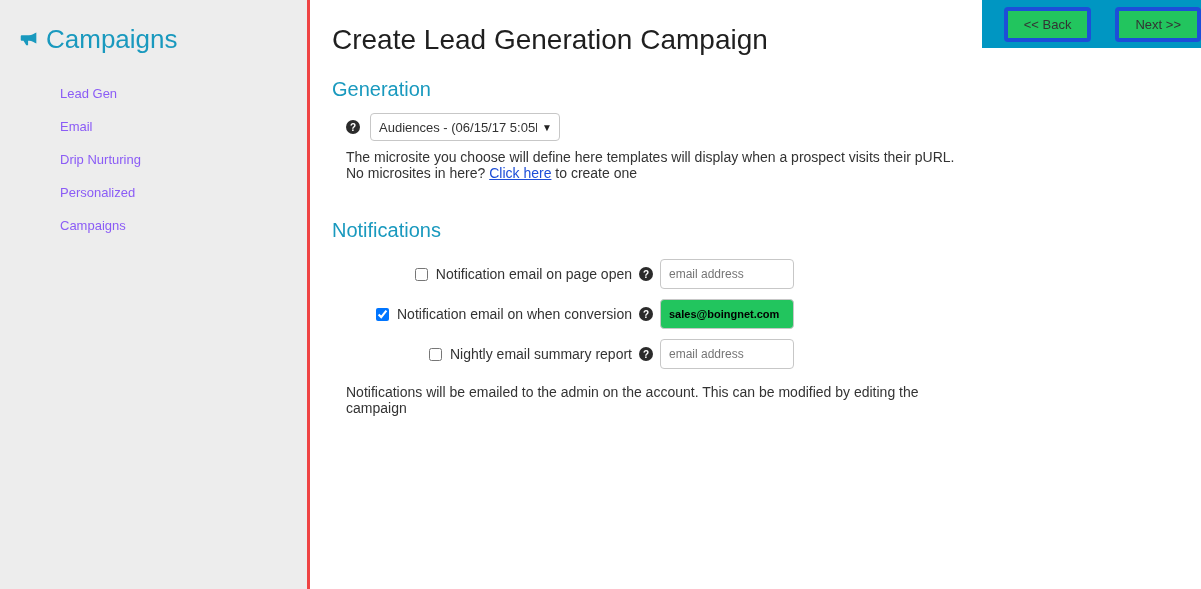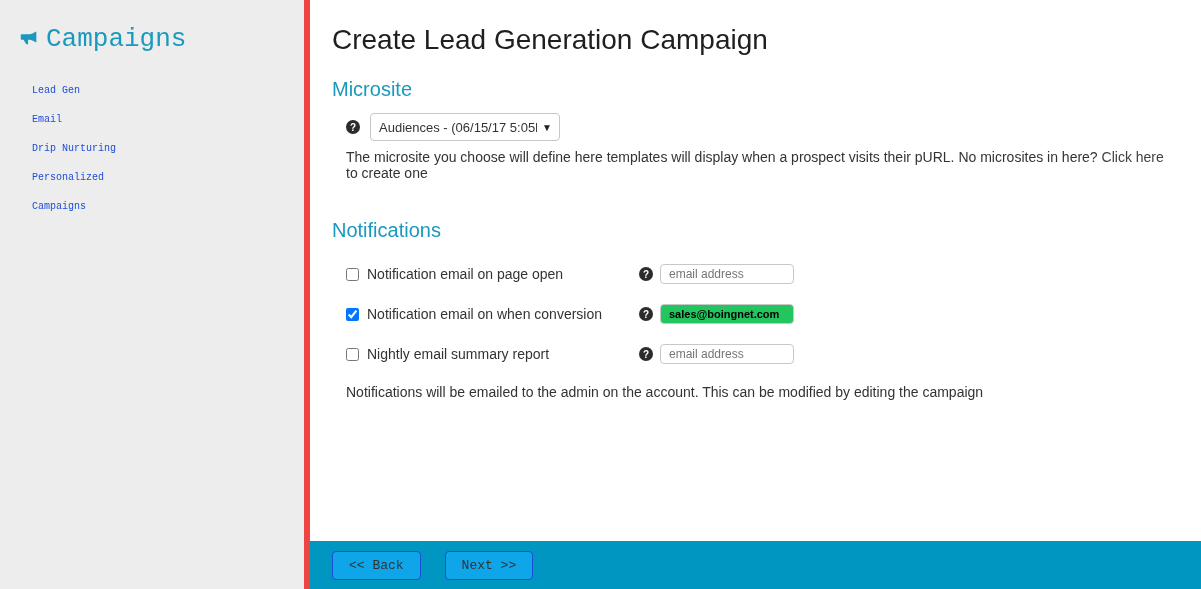--- a/index.html
+++ b/index.html
@@ -10,50 +10,50 @@
       display: flex;
       width: 1201px;
       height: 589px;
       overflow: hidden;
       background: #fff;
     }
     
     .sidebar {
       width: 310px;
       background: #ededed;
-      border-right: 6px solid #ef4444;
+      border-right: 3px solid #ef4444;
       padding: 24px 16px 24px 18px;
-      font-family: Liberation Mono, monospace;
     }
     .sidebar-title-row {
       display: flex;
       align-items: center;
       gap: 6px;
       margin-bottom: 22px;
     }
     .sidebar-title {
       font-size: 26px;
       font-weight: 400;
       color: #1999be;
     }
     .sidebar-nav {
       list-style: none;
       padding-left: 14px;
     }
     .sidebar-nav li {
       padding: 9px 0;
-      font-size: 10px;
-      color: #1d4ed8;
-      cursor: pointer;
+      font-size: 13px;
+      color: #8b5cf6;
+      cursor: pointer;
+      margin-left: 28px;
     }
     
     .main {
       flex: 1;
       display: flex;
-      flex-direction: column;
+      flex-direction: row;
       position: relative;
     }
     .content {
       flex: 1;
       padding: 24px 22px 0 22px;
       overflow: auto;
     }
     .page-title {
       font-size: 28px;
       font-weight: 400;
@@ -104,42 +104,44 @@
       right: 7px;
       font-size: 10px;
       color: #222;
     }
     .microsite-note {
       margin: 8px 0 0 14px;
       font-size: 14px;
       color: #333;
     }
     .microsite-note .clickhere {
-      color: #404040;
+      color: #1d4ed8;
+      text-decoration: underline;
       cursor: pointer;
     }
     .notif-section-title { margin-top: 38px; }
     .notif-rows { margin-left: 14px; margin-top: 10px; }
     .notif-row {
       display: flex;
       align-items: center;
       min-height: 40px;
     }
     .notif-left {
       display: flex;
       align-items: center;
       gap: 8px;
       width: 286px;
+      justify-content: flex-end;
     }
     .notif-left label { font-size: 14px; color: #333; }
     .notif-help { width: 28px; display: flex; justify-content: center; }
     .notif-input input {
       border: 1px solid #c7c7c7;
       border-radius: 4px;
-      height: 20px;
+      height: 30px;
       width: 134px;
       padding: 0 8px;
       font-size: 12px;
       color: #666;
     }
     .notif-input input.highlight {
       background: #22c55e;
       color: #000;
       font-weight: bold;
       font-size: 11px;
@@ -152,28 +154,27 @@
     
     .footer-bar {
       height: 48px;
       background: #0096c2;
       display: flex;
       align-items: center;
       padding-left: 22px;
       gap: 24px;
     }
     .footer-btn {
-      background: #0ea5e9;
-      border: 1px solid #1d4ed8;
+      background: #22c55e;
+      border: 4px solid #1d4ed8;
       border-radius: 4px;
       padding: 6px 16px;
       font-size: 13px;
       color: #333;
       cursor: pointer;
-      font-family: Liberation Mono, monospace;
     }
     input[type="checkbox"] {
       cursor: pointer;
     }
   </style>
 </head>
 <body>
 
 <aside class="sidebar">
   <div class="sidebar-title-row">
@@ -191,21 +192,21 @@
     <li>Personalized</li>
     <li>Campaigns</li>
   </ul>
 </aside>
 
 <main class="main">
   <div class="content">
     <h1 class="page-title">Create Lead Generation Campaign</h1>
 
     <section class="section">
-      <h2 class="section-title">Microsite</h2>
+      <h2 class="section-title">Generation</h2>
       <div class="microsite-row">
         <span class="help-icon">?</span>
         <div class="select-wrap">
           <span style="white-space:nowrap; overflow:hidden; text-overflow:clip; max-width:158px;">Audiences - (06/15/17 5:05PM)</span>
           <span class="caret">▼</span>
         </div>
       </div>
       <p class="microsite-note">
         <span>The microsite you choose will define here templates will display when a prospect visits their pURL. No microsites in here? </span><span class="clickhere">Click here</span><span> to create one</span>
       </p>

